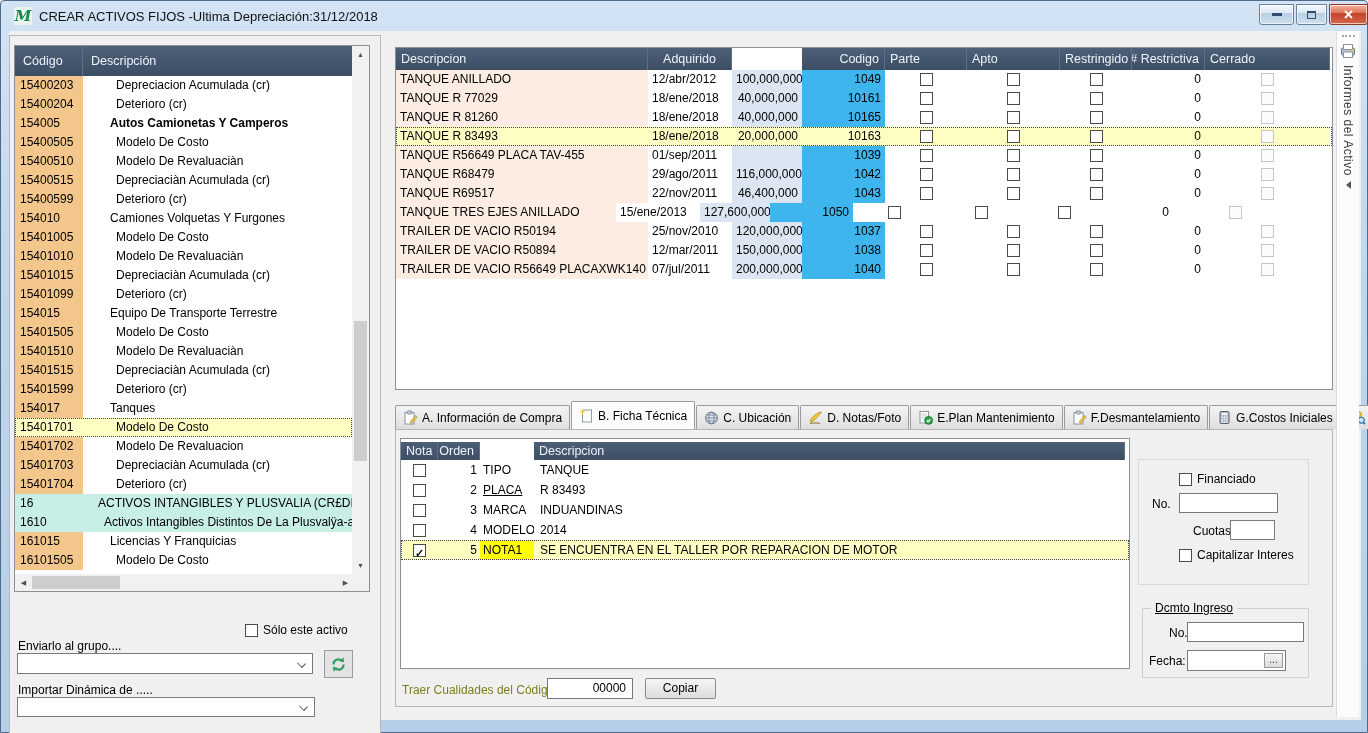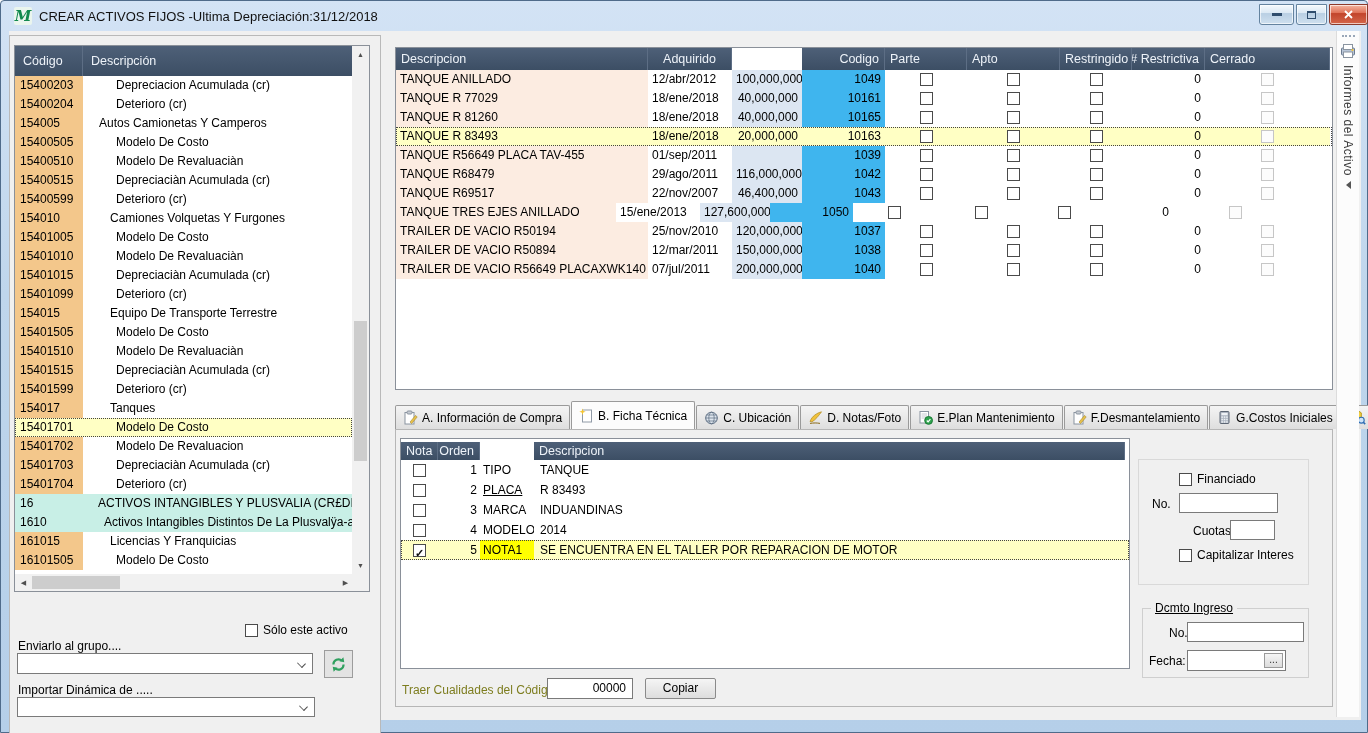--- a/index.html
+++ b/index.html
@@ -127,21 +127,21 @@
             <div class="trow">
               <div class="t-code">15400203</div>
               <div class="t-desc" style="padding-left: 33px;">Depreciacion Acumulada (cr)</div>
             </div>
             <div class="trow">
               <div class="t-code">15400204</div>
               <div class="t-desc" style="padding-left: 33px;">Deterioro (cr)</div>
             </div>
             <div class="trow">
               <div class="t-code">154005</div>
-              <div class="t-desc" style="padding-left: 16px;">Autos Camionetas Y Camperos</div>
+              <div class="t-desc" style="padding-left: 27px; font-weight: bold;">Autos Camionetas Y Camperos</div>
             </div>
             <div class="trow">
               <div class="t-code">15400505</div>
               <div class="t-desc" style="padding-left: 33px;">Modelo De Costo</div>
             </div>
             <div class="trow">
               <div class="t-code">15400510</div>
               <div class="t-desc" style="padding-left: 33px;">Modelo De Revaluaciàn</div>
             </div>
             <div class="trow">
@@ -388,21 +388,21 @@
             <div class="ac ckcell" style="width: 72px; background: rgb(255, 255, 255);">
               <span class="cb"></span>
             </div>
             <div class="ac" style="width: 73px; text-align: right; background: rgb(255, 255, 255);">0</div>
             <div class="ac ckcell" style="width: 125px; background: rgb(255, 255, 255);">
               <span class="cb disabled"></span>
             </div>
           </div>
           <div class="agrid-r">
             <div class="ac" style="width: 252px; background: rgb(252, 236, 225); text-align: left;">TANQUE R69517</div>
-            <div class="ac" style="width: 84px; background: rgb(255, 255, 255); text-align: left;">22/nov/2007</div>
+            <div class="ac" style="width: 84px; background: rgb(255, 255, 255); text-align: left;">22/nov/2011</div>
             <div class="ac" style="width: 70px; background: rgb(220, 230, 242); text-align: right;">46,400,000</div>
             <div class="ac" style="width: 83px; background: rgb(63, 181, 238); text-align: right;">1043</div>
             <div class="ac ckcell" style="width: 82px; background: rgb(255, 255, 255);">
               <span class="cb"></span>
             </div>
             <div class="ac ckcell" style="width: 93px; background: rgb(255, 255, 255);">
               <span class="cb"></span>
             </div>
             <div class="ac ckcell" style="width: 72px; background: rgb(255, 255, 255);">
               <span class="cb"></span>

